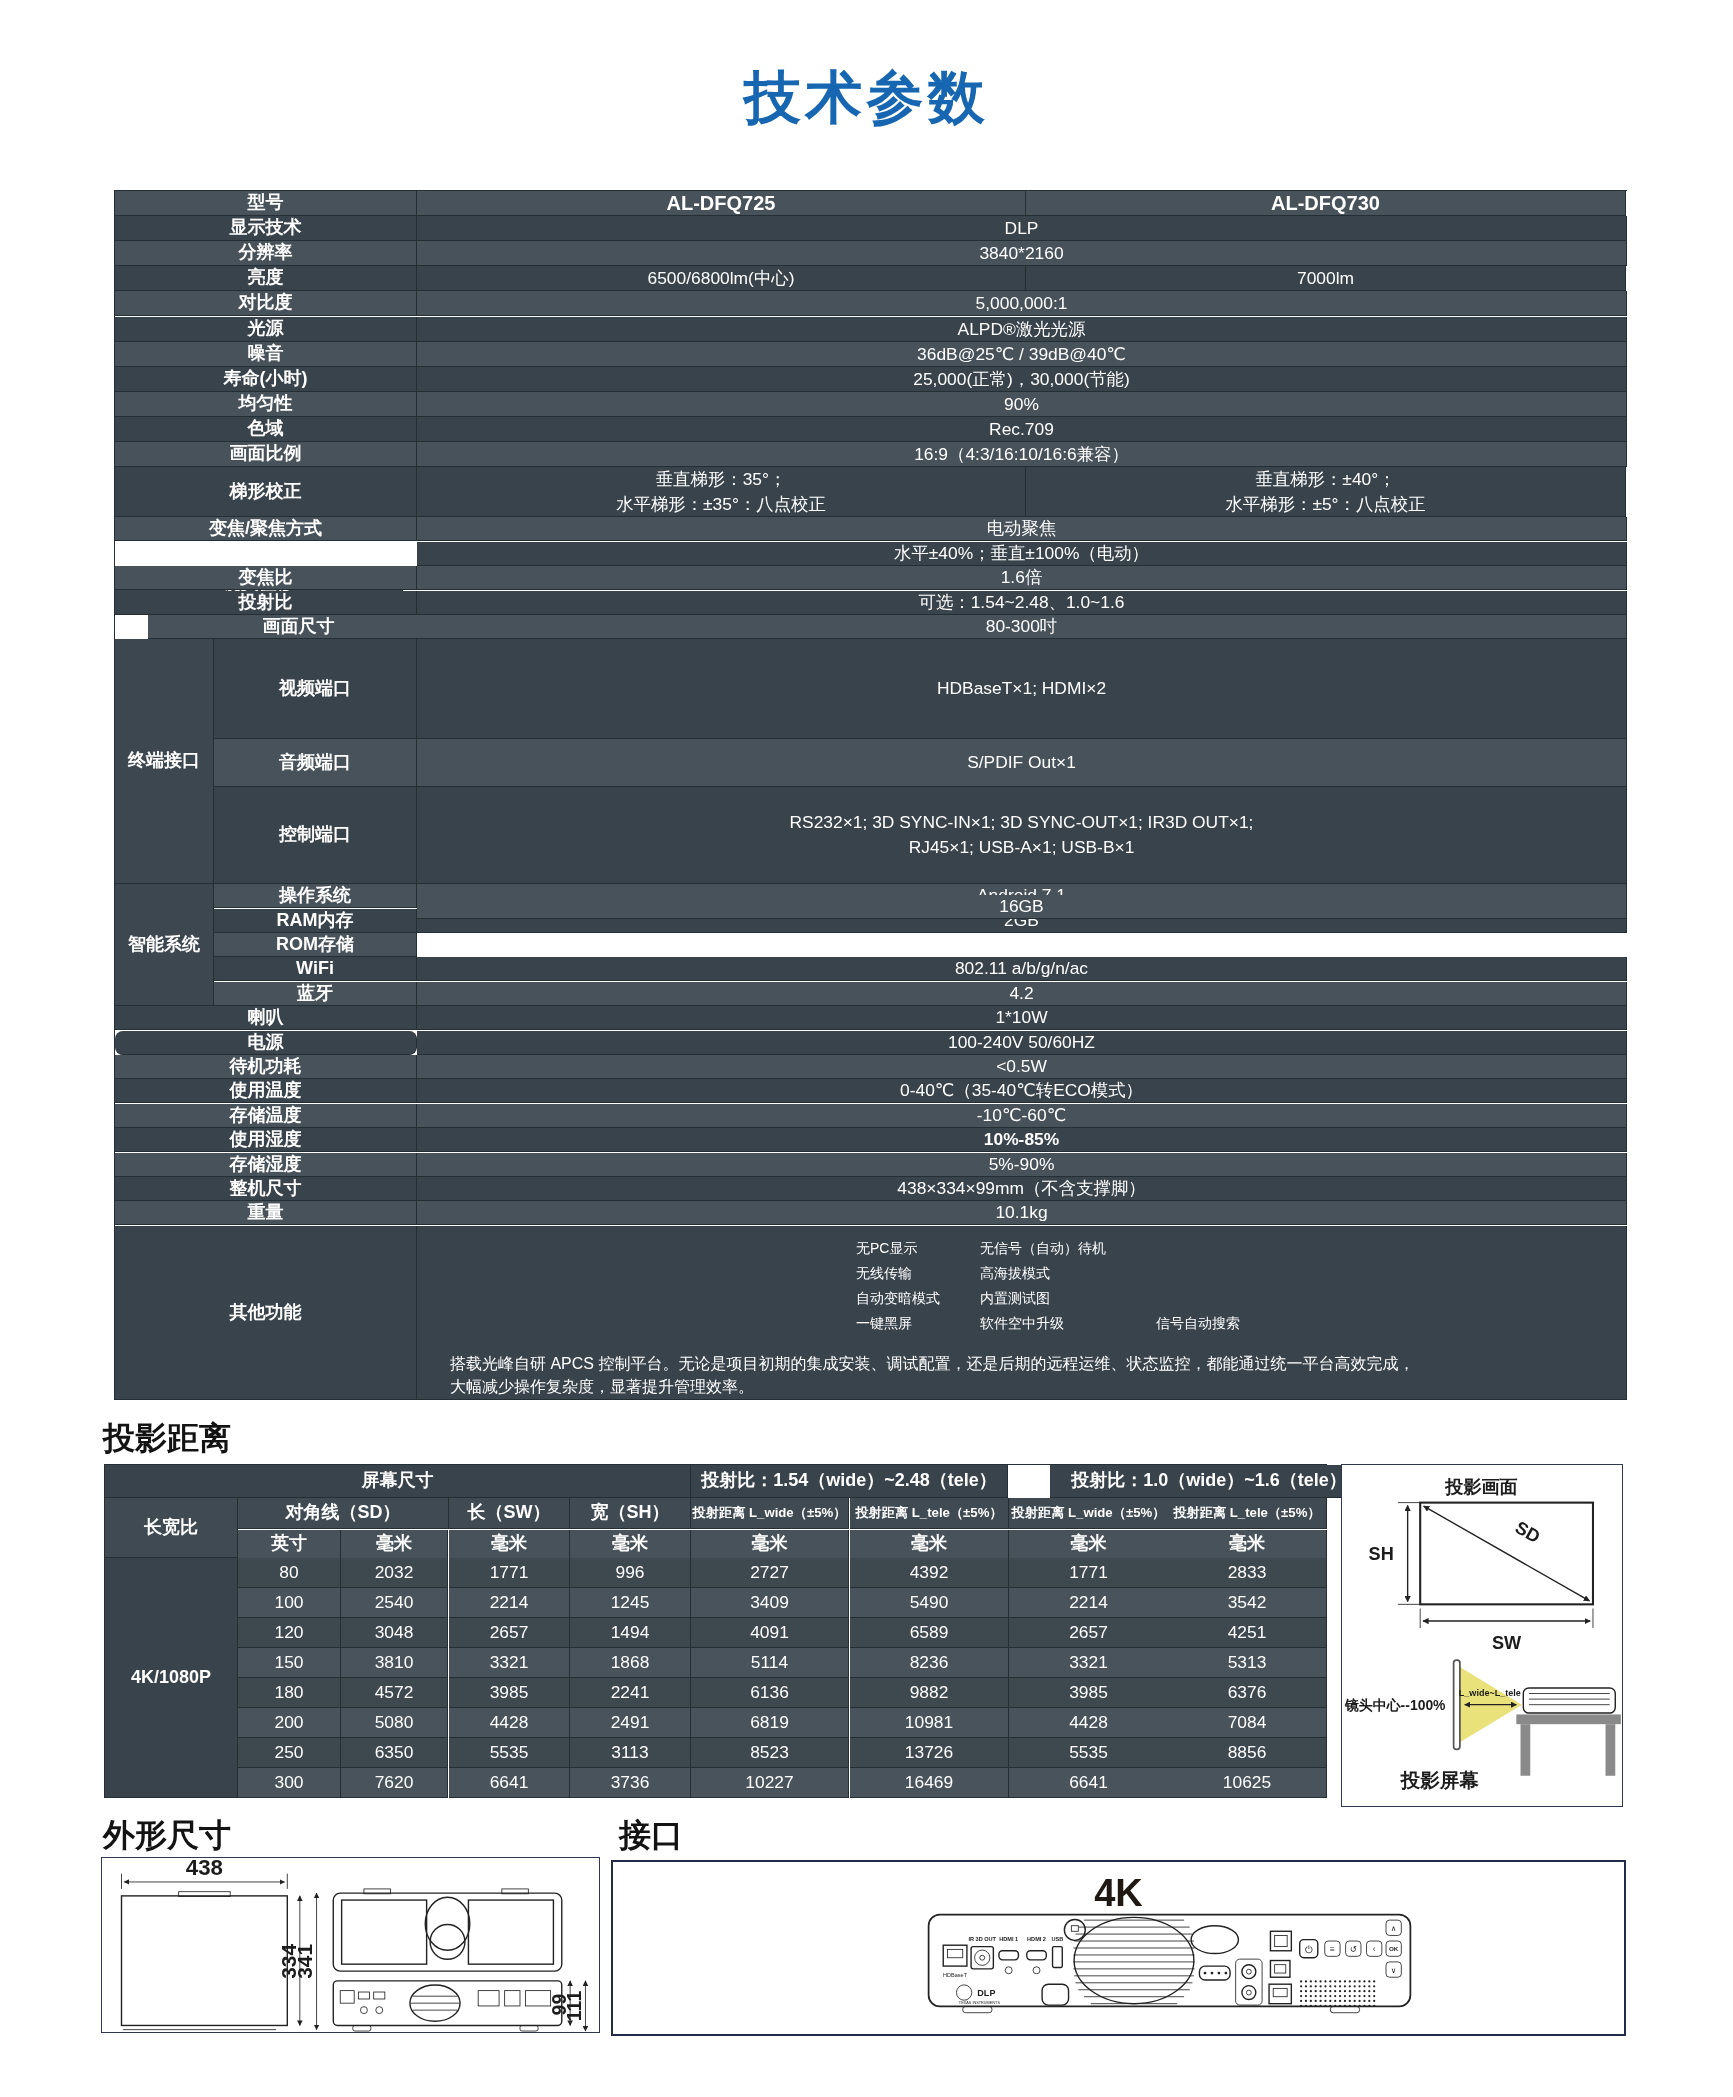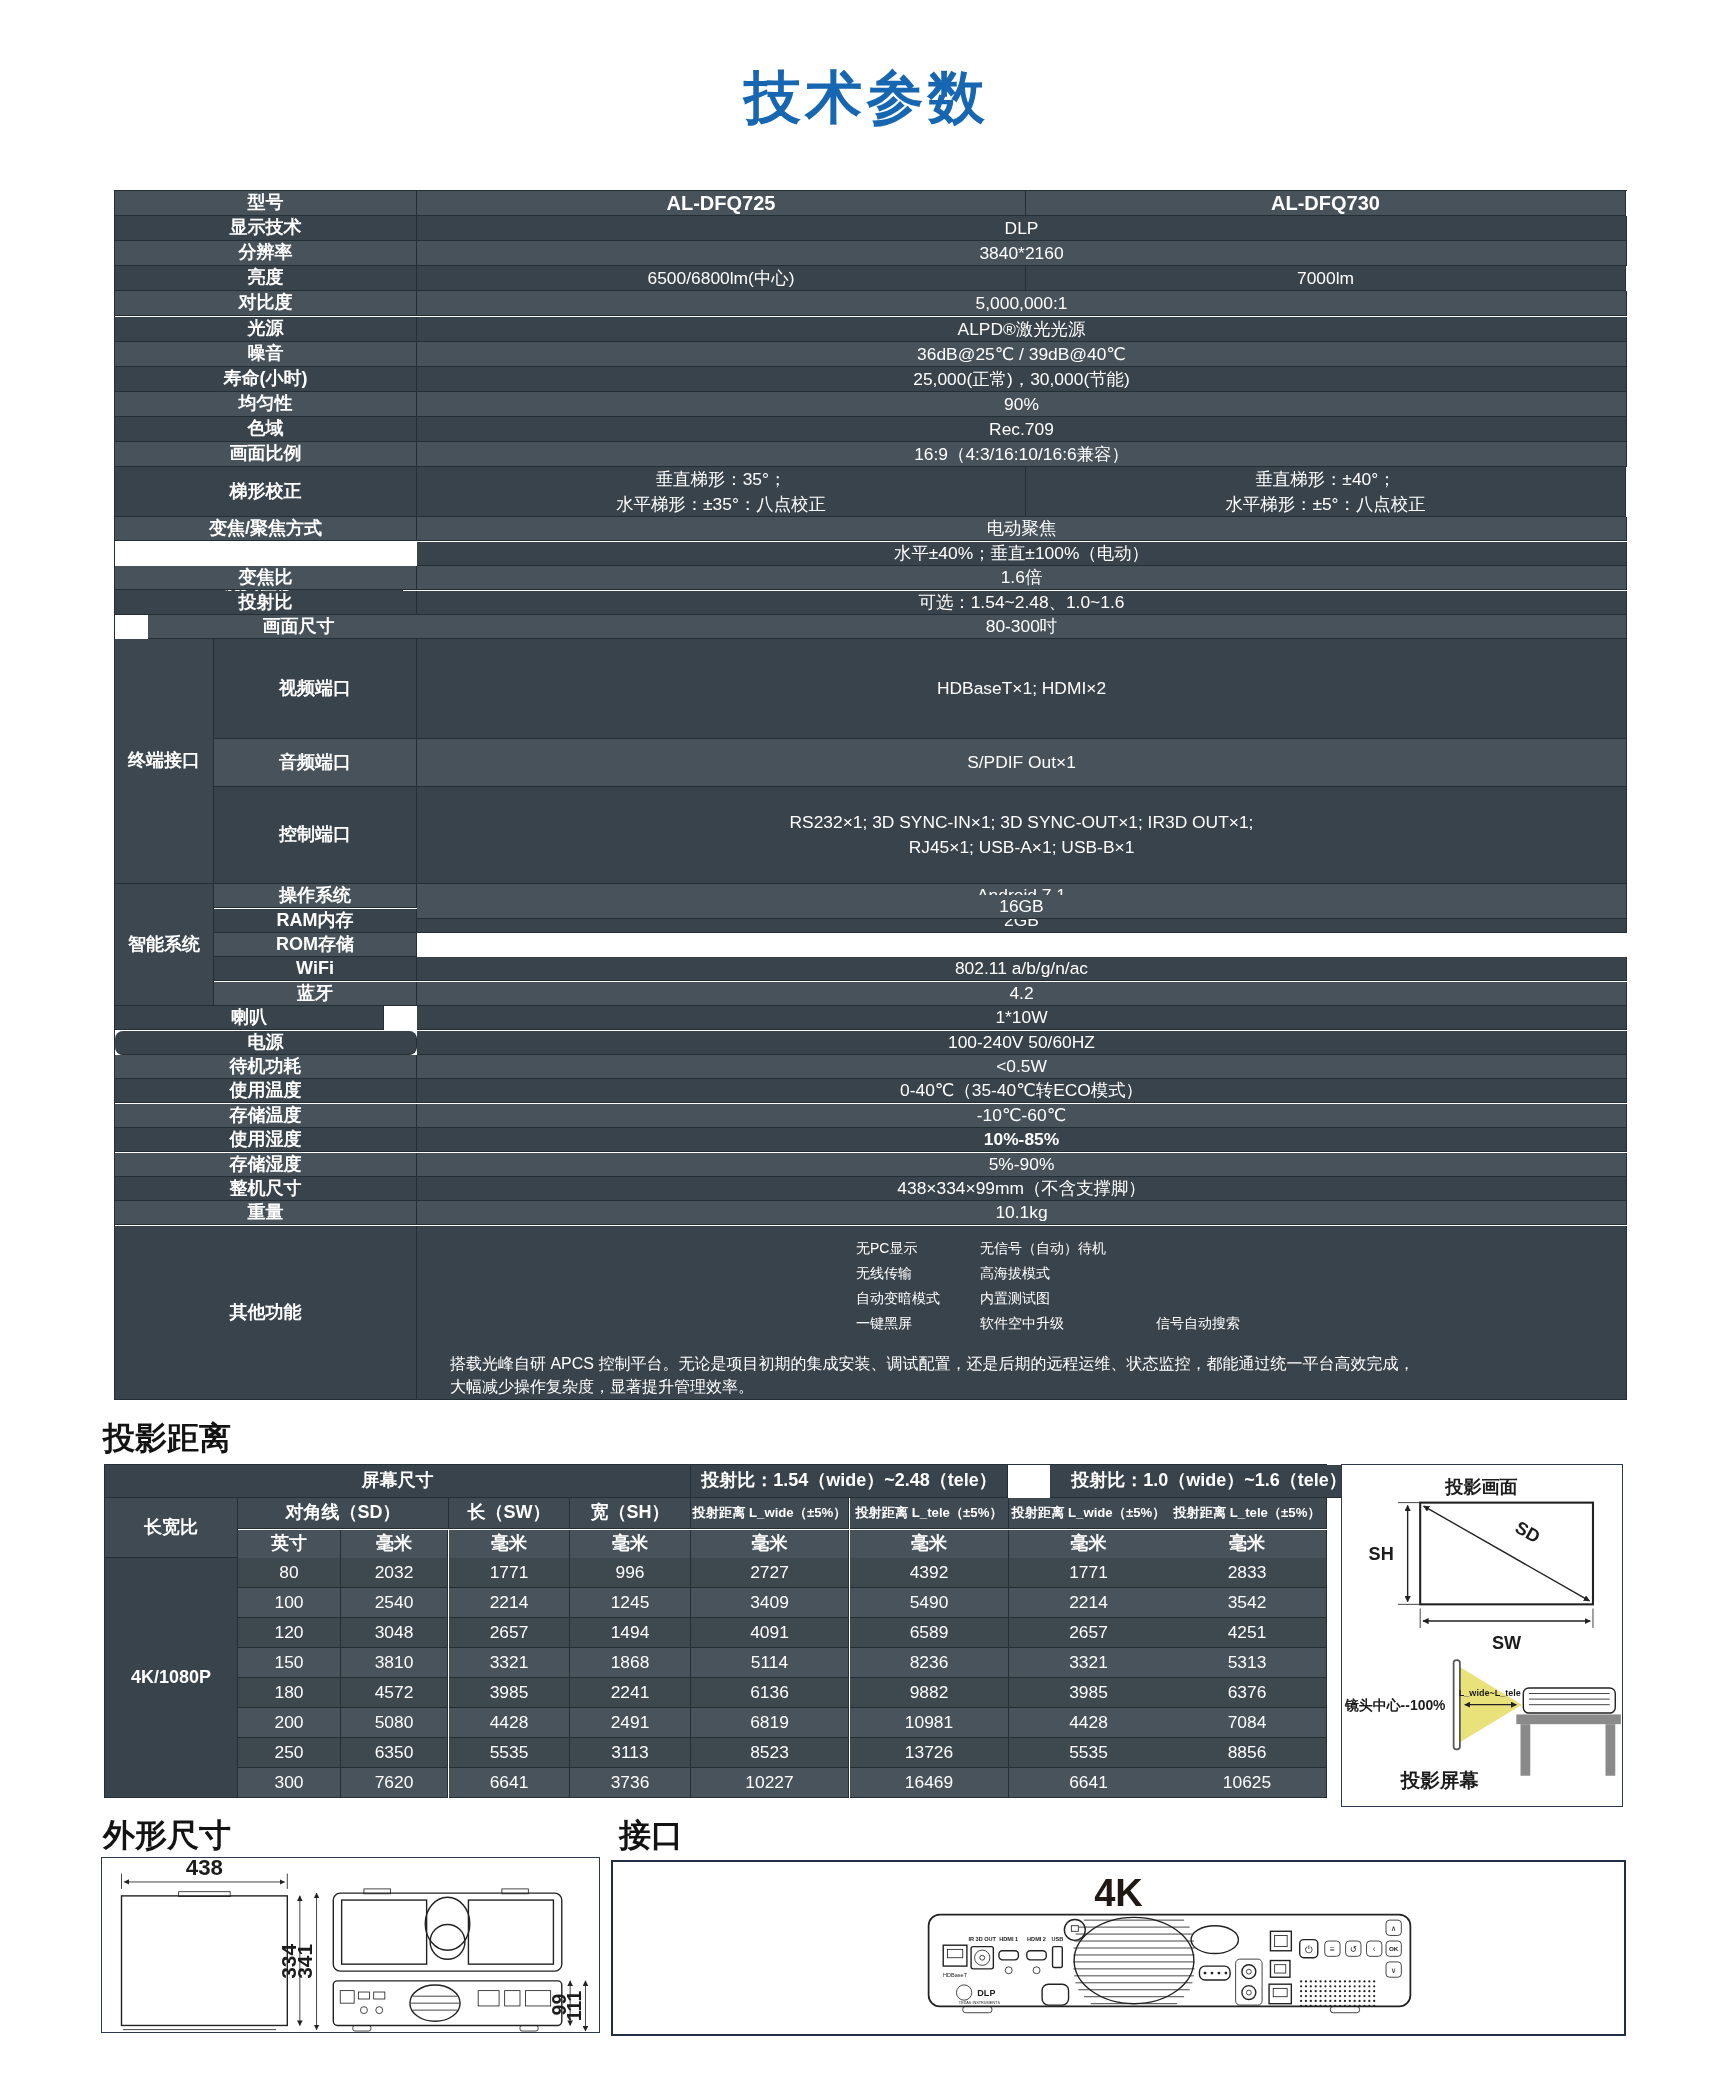--- a/index.html
+++ b/index.html
@@ -106,21 +106,21 @@
       <div class="cell lb sL" style="left: 99px; top: 693px; width: 203px; height: 24.4px;">操作系统</div>
       <div class="cell vl sL" style="left: 302px; top: 693px; width: 1210px; height: 24.4px;">Android 7.1</div>
       <div class="cell lb sD" style="left: 99px; top: 718px; width: 203px; height: 24.4px;">RAM内存</div>
       <div class="cell vl sD" style="left: 302px; top: 718px; width: 1210px; height: 24.4px;">2GB</div>
       <div class="cell lb sL" style="left: 99px; top: 742px; width: 203px; height: 24.4px;">ROM存储</div>
       <div class="cell vl sL" style="left: 302px; top: 704px; width: 1210px; height: 24.4px;">16GB</div>
       <div class="cell lb sD" style="left: 99px; top: 766px; width: 203px; height: 24.4px;">WiFi</div>
       <div class="cell vl sD" style="left: 302px; top: 766px; width: 1210px; height: 24.4px;">802.11 a/b/g/n/ac</div>
       <div class="cell lb sL" style="left: 99px; top: 791px; width: 203px; height: 24.4px;">蓝牙</div>
       <div class="cell vl sL" style="left: 302px; top: 791px; width: 1210px; height: 24.4px;">4.2</div>
-      <div class="cell lb sD" style="left: 0px; top: 815px; width: 269px; height: 24.4px; text-align: right;">喇叭</div>
+      <div class="cell lb sD" style="left: 0px; top: 815px; width: 302px; height: 24.4px; text-align: right;">喇叭</div>
       <div class="cell vl sD" style="left: 302px; top: 815px; width: 1210px; height: 24.4px;">1*10W</div>
       <div class="cell lb sD" style="left: 0px; top: 840px; width: 302px; height: 24.4px; border-radius: 8px;">电源</div>
       <div class="cell vl sD" style="left: 302px; top: 840px; width: 1210px; height: 24.4px;">100-240V 50/60HZ</div>
       <div class="cell lb sL" style="left: 0px; top: 864px; width: 302px; height: 24.4px;">待机功耗</div>
       <div class="cell vl sL" style="left: 302px; top: 864px; width: 1210px; height: 24.4px;">&lt;0.5W</div>
       <div class="cell lb sD" style="left: 0px; top: 888px; width: 302px; height: 24.4px;">使用温度</div>
       <div class="cell vl sD" style="left: 302px; top: 888px; width: 1210px; height: 24.4px;">0-40℃（35-40℃转ECO模式）</div>
       <div class="cell lb sL" style="left: 0px; top: 913px; width: 302px; height: 24.4px;">存储温度</div>
       <div class="cell vl sL" style="left: 302px; top: 913px; width: 1210px; height: 24.4px;">-10℃-60℃</div>
       <div class="cell lb sD" style="left: 0px; top: 937px; width: 302px; height: 24.4px;">使用湿度</div>

